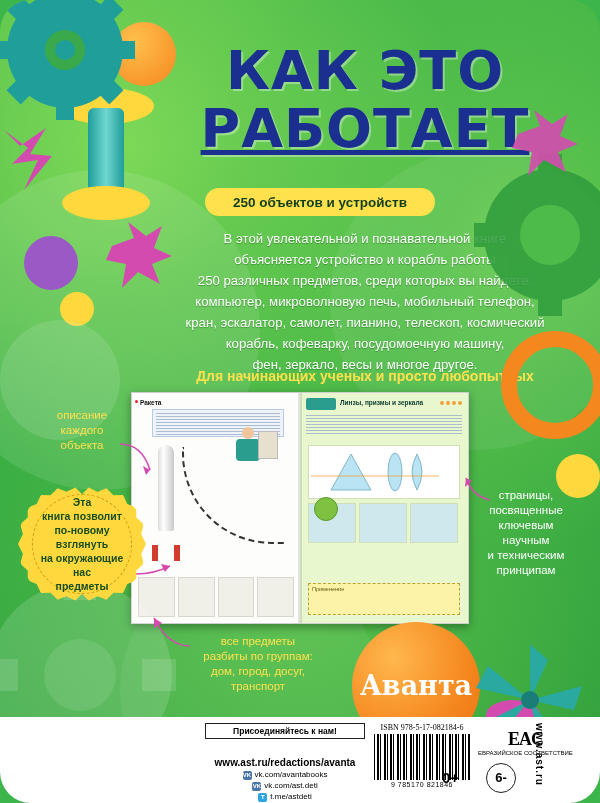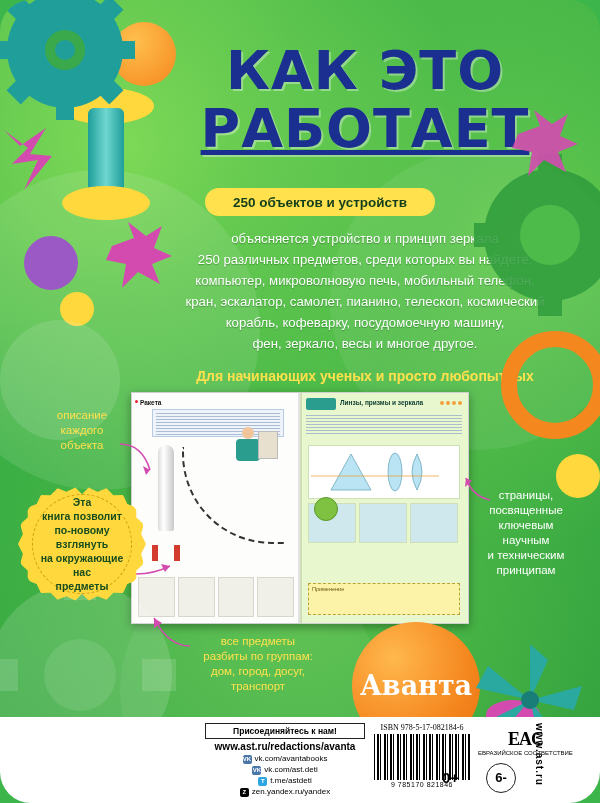--- a/index.html
+++ b/index.html
@@ -358,21 +358,21 @@
     border: 1px solid #222;
     font-size: 8.5px;
     text-align: center;
     padding: 2px 0;
     font-weight: bold;
   }
   .social-url {
     font-size: 10px;
     font-weight: bold;
     text-align: center;
-    margin-top: 2px;
+    margin-top: 18px;
   }
   .social-list {
     margin-top: 2px;
   }
   .social-item {
     display: flex;
     align-items: center;
     font-size: 8px;
     line-height: 10px;
     margin-bottom: 1px;
@@ -557,21 +557,22 @@
   </div>
 
   <div class="title-block">
     <div class="title-line">КАК ЭТО</div>
     <div class="title-line two">РАБОТАЕТ</div>
   </div>
 
   <div class="pill">250 объектов и устройств</div>
 
   <div class="blurb">
-    <div>объясняется устройство и принцип зеркала</div>
+    <div>В этой увлекательной и познавательной книге</div>
+    <div>объясняется устройство и корабль работы</div>
     <div>250 различных предметов, среди которых вы найдете:</div>
     <div>компьютер, микроволновую печь, мобильный телефон,</div>
     <div>кран, эскалатор, самолет, пианино, телескоп,  космический</div>
     <div>корабль, кофеварку, посудомоечную машину,</div>
     <div>фен, зеркало, весы и многое другое.</div>
   </div>
 
   <div class="subtitle">Для начинающих ученых и просто любопытных</div>
 
   <div class="spread">

